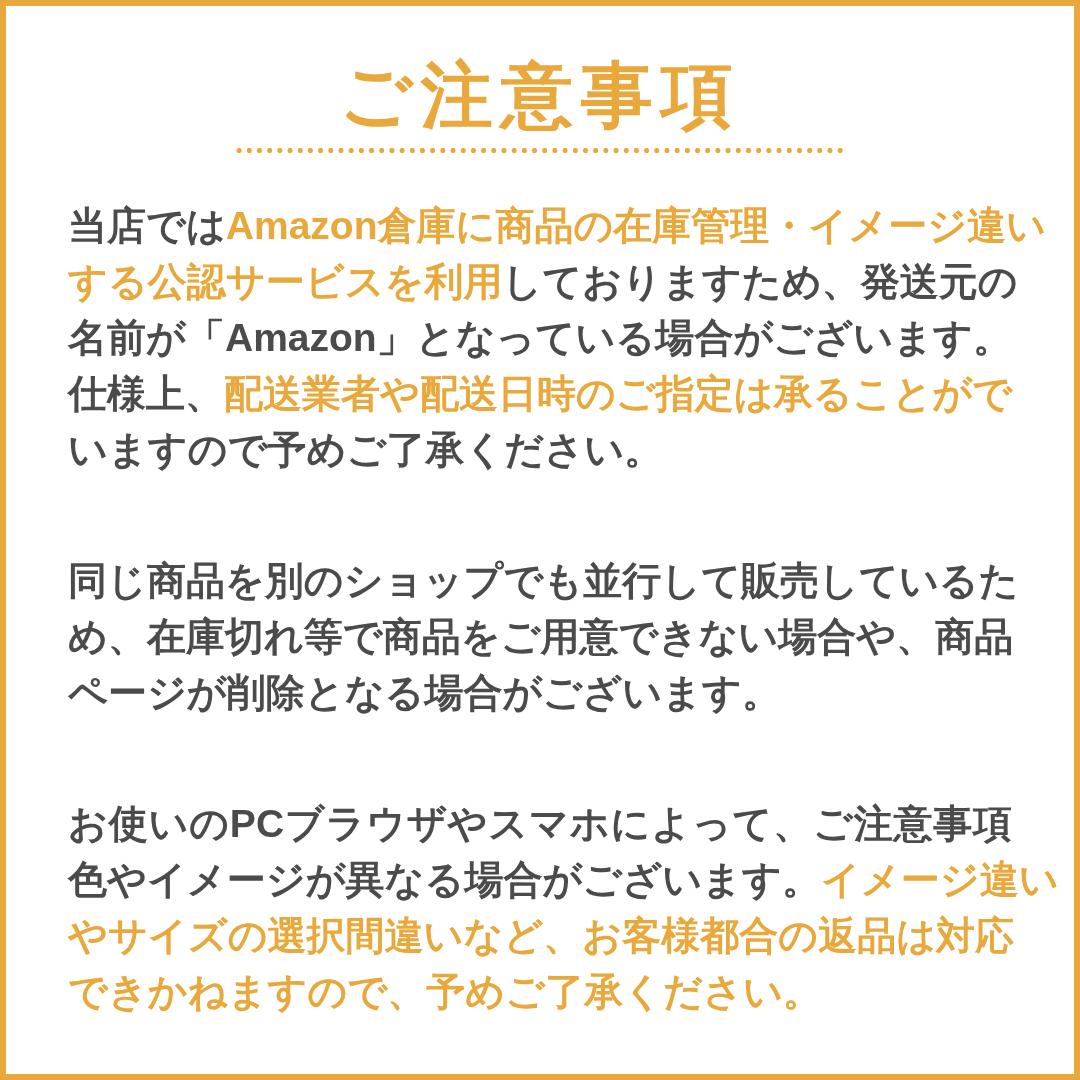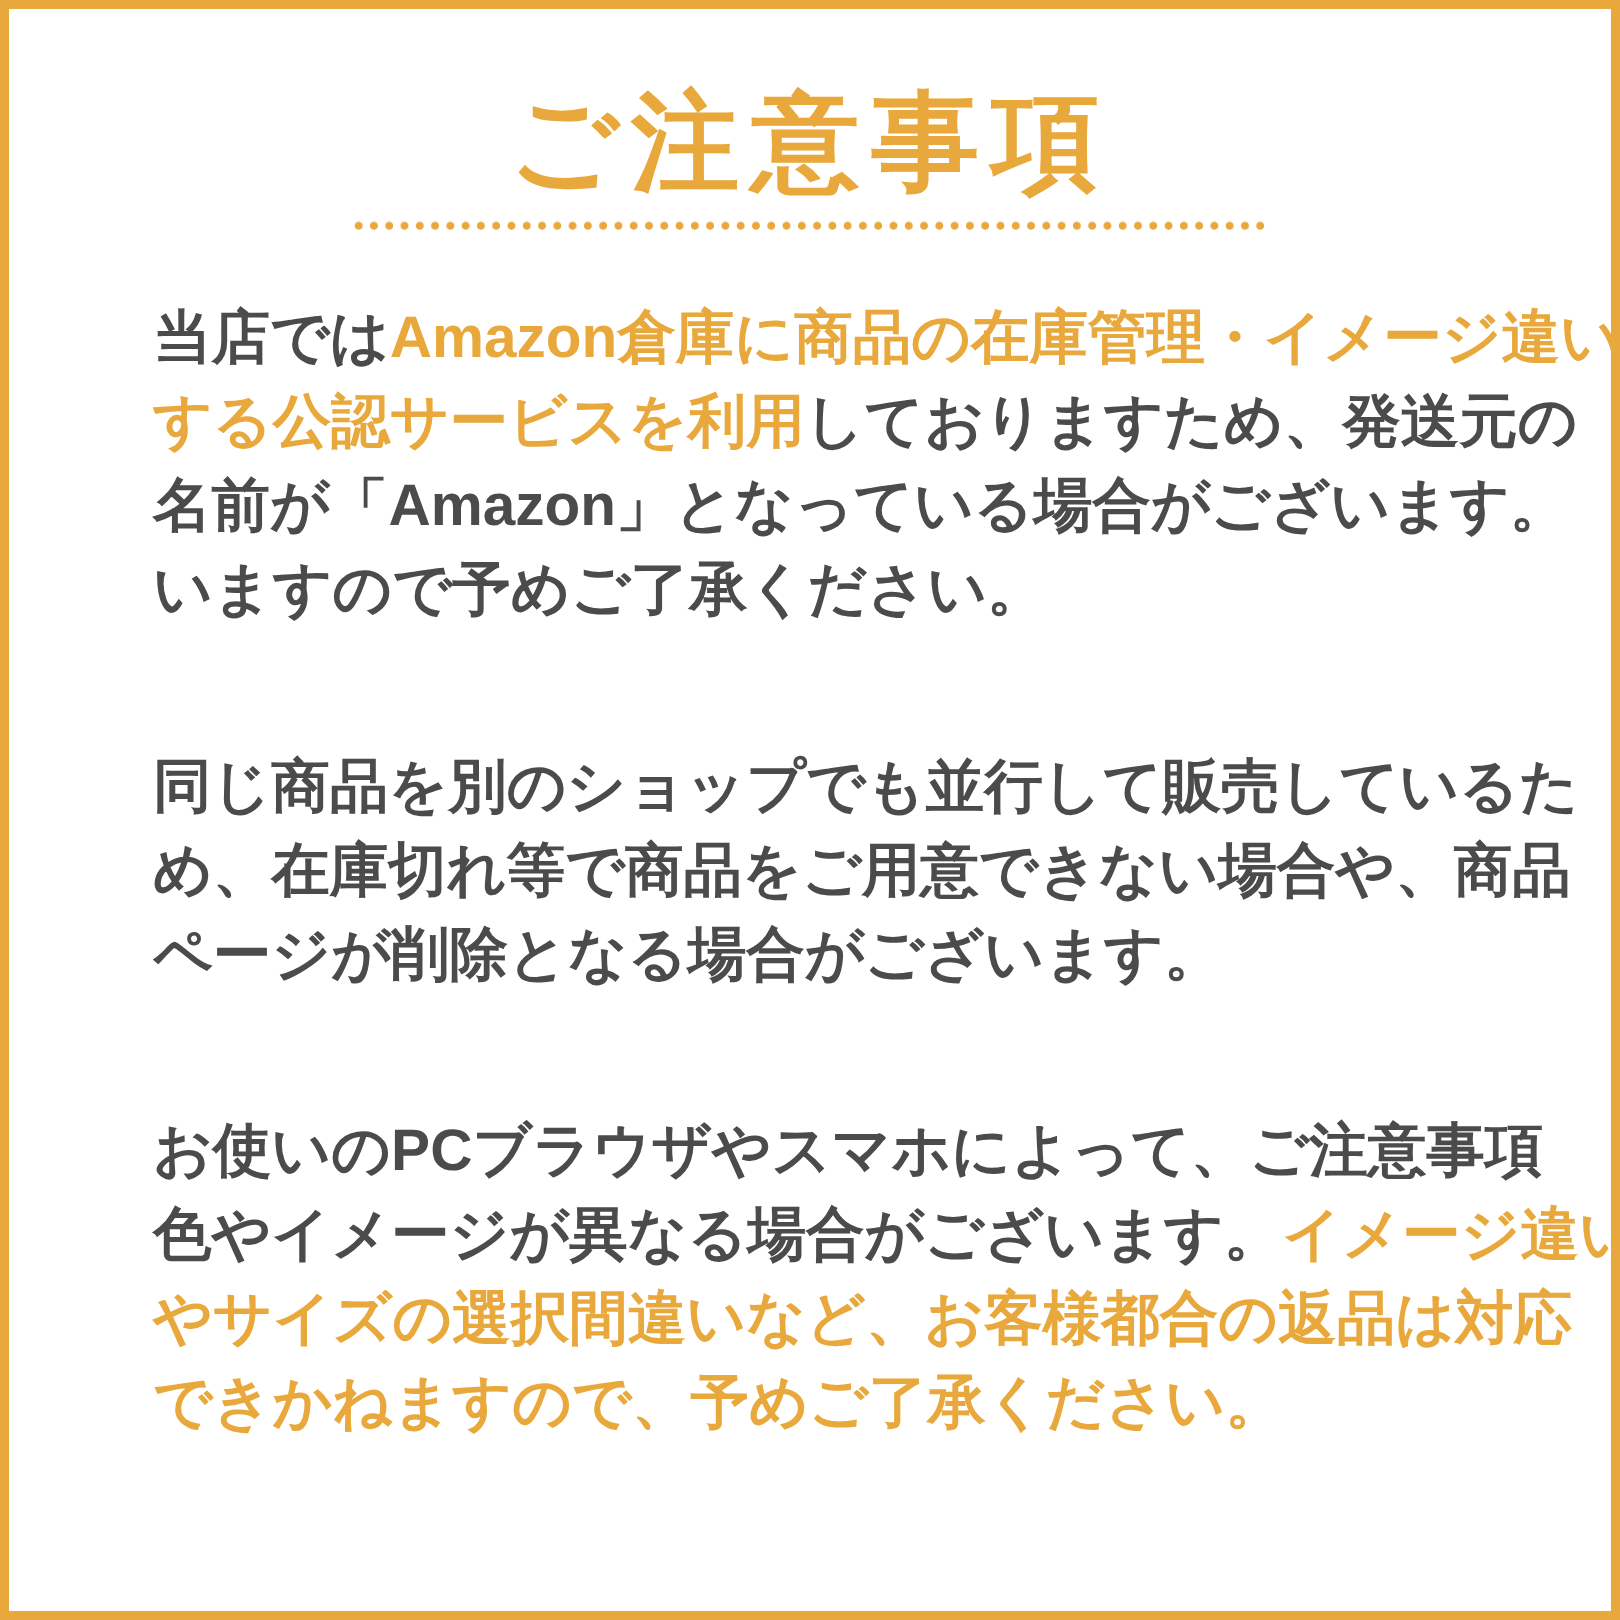--- a/index.html
+++ b/index.html
@@ -7,21 +7,21 @@
     padding: 0;
     background: #FFFFFF;
     font-family: "Liberation Sans", "DejaVu Sans", sans-serif;
   }
   .card {
     box-sizing: border-box;
     width: 1080px;
     height: 1080px;
     background: #FFFFFF;
     border: 6px solid #E9A83B;
-    padding: 0 96px;
+    padding: 0 62px;
     overflow: hidden;
   }
   .title {
     margin-top: 50px;
     text-align: center;
     color: #E9A83B;
     font-size: 72px;
     line-height: 1.1;
     font-weight: 700;
     letter-spacing: 8px;
@@ -74,20 +74,23 @@
     <p class="para">
       <span class="line">
         <span class="seg">当店では</span><span class="seg em">Amazon倉庫に商品の在庫管理・イメージ違い</span>
       </span>
       <span class="line">
         <span class="seg em">する公認サービスを利用</span><span class="seg">しておりますため、</span><span class="seg b">発送元の</span>
       </span>
       <span class="line">
         <span class="seg b">名前</span><span class="seg">が「</span><span class="seg b">Amazon</span><span class="seg">」となっている場合がございます。</span>
       </span>
+      <span class="line">
+        <span class="seg">仕様上、</span><span class="seg em">配送業者や配送日時のご指定は承ることがで</span>
+      </span>
       <span class="line short">
         <span class="seg">いますので予めご了承ください。</span>
       </span>
     </p>
 
     <p class="para">
       <span class="line">
         <span class="seg">同じ商品を別のショップでも並行して販売しているた</span>
       </span>
       <span class="line">

